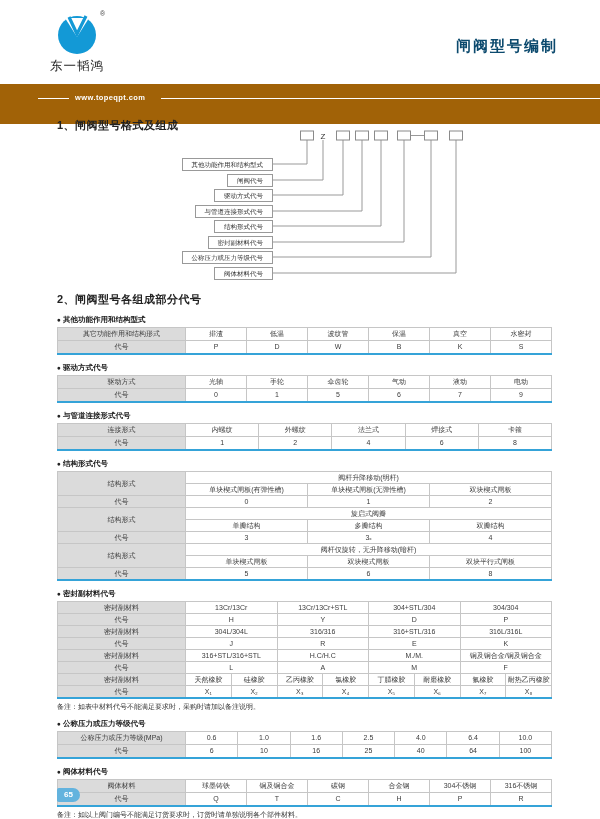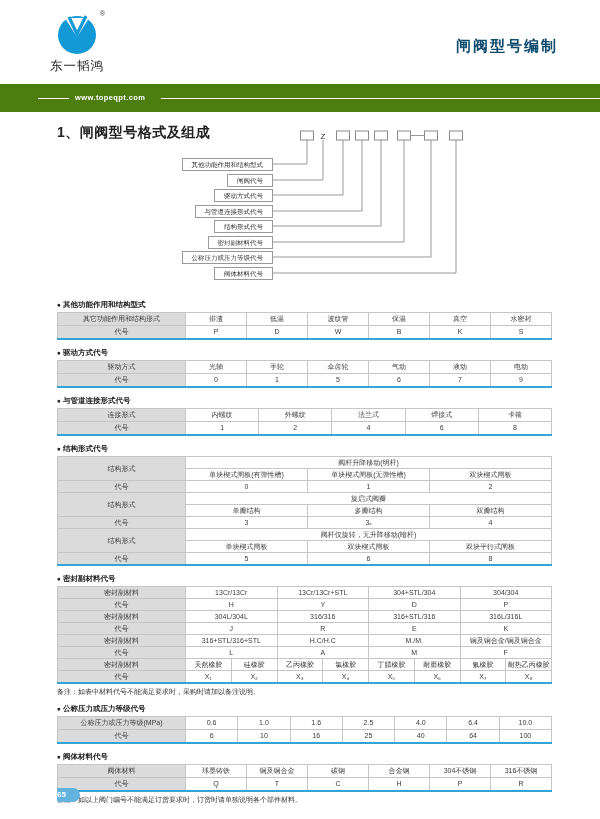--- a/index.html
+++ b/index.html
@@ -7,49 +7,49 @@
   body{width:600px;height:819px;position:relative;overflow:hidden;
        font-family:"Liberation Sans","DejaVu Sans",sans-serif;color:#3b3b3b}
 
   
   .logo-wrap{position:absolute;left:56px;top:10px;width:60px}
   .logo-reg{position:absolute;left:44px;top:0;font-size:7px;color:#444}
   .brand-name{position:absolute;left:50px;top:58px;font-size:12.5px;font-weight:normal;color:#222;letter-spacing:1px;white-space:nowrap}
   .page-title{position:absolute;right:42px;top:37px;font-size:15px;font-weight:bold;color:#0c4a6e;letter-spacing:2px}
 
   
-  .band{position:absolute;left:0;top:84px;width:600px;height:28px;background:#4d7c0f}
+  .band{position:absolute;left:0;top:84px;width:600px;height:40px;background:#a16207}
   .band .seg-l{position:absolute;left:38px;top:14px;width:31px;height:1px;background:#fff}
   .band .seg-r{position:absolute;left:161px;right:0;top:14px;height:1px;background:#fff}
   .band .site{position:absolute;left:75px;top:9px;font-size:7.5px;font-weight:bold;color:#fff;letter-spacing:.4px}
 
   
   .sec1{position:absolute;left:0;top:118px;width:600px;height:172px}
-  .h1{position:absolute;left:57px;top:6px;font-size:14px;font-weight:bold;color:#222;letter-spacing:.5px}
+  .h1{position:absolute;left:57px;top:0;font-size:11px;font-weight:bold;color:#222;letter-spacing:.5px}
   .sec1 svg{position:absolute;left:0;top:0}
   .dlabel{position:absolute;right:327px;border:1px solid #999;background:#fff;
           font-size:6.5px;line-height:9px;padding:1px 9px;color:#333;text-align:center;white-space:nowrap;min-width:40px}
 
   
   .sec2{position:absolute;left:57px;top:292px;width:495px}
   .h2{font-size:11px;font-weight:bold;color:#222;letter-spacing:.5px;margin-bottom:2px}
   .btitle{font-size:7.5px;font-weight:bold;color:#222;line-height:10px;margin:8px 0 2px}
   .btitle .bl{font-size:6.5px;margin-right:2px}
   table.t{width:100%;border-collapse:collapse;table-layout:fixed;border-bottom:2px solid #35a3d8}
   table.t td{border:1px solid #c6c6c6;font-size:7px;height:12px;line-height:12px;text-align:center;
              color:#3b3b3b;padding:0 1px;white-space:nowrap;overflow:hidden}
   table.t.dense td{height:11px;line-height:11px}
   table.t td.h{background:#dbdbdb}
   col.c0{width:128px}
   .note{font-size:7px;color:#333;line-height:9px;margin-top:3px}
 
   
   .page-badge{position:absolute;left:57px;top:788px;width:23px;height:14px;background:#63b3de;
               border-radius:2px 8px 8px 2px;color:#fff;font-size:8px;font-weight:bold;
-              text-align:left;line-height:14px}
+              text-align:center;line-height:14px}
 </style>
 </head>
 <body>
 
 <div class="logo-wrap">
   <svg width="44" height="46" viewBox="0 0 44 46">
     <circle cx="21" cy="25" r="19" fill="#1399d6"></circle>
     <polygon points="9,8 33,8 21,27" fill="#ffffff"></polygon>
     <path d="M13 7 L21 24 L30 6" stroke="#1399d6" stroke-width="3.2" fill="none"></path>
   </svg>
@@ -85,20 +85,21 @@
   <div class="dlabel" style="top:56px">闸阀代号</div>
   <div class="dlabel" style="top:71px">驱动方式代号</div>
   <div class="dlabel" style="top:87px">与管道连接形式代号</div>
   <div class="dlabel" style="top:102px">结构形式代号</div>
   <div class="dlabel" style="top:118px">密封副材料代号</div>
   <div class="dlabel" style="top:133px">公称压力或压力等级代号</div>
   <div class="dlabel" style="top:149px">阀体材料代号</div>
 </div>
 
 <div class="sec2">
+  <div class="h2">2、闸阀型号各组成部分代号</div>
 
   <div class="btitle">
     <span class="bl">●</span><span>其他功能作用和结构型式</span>
   </div>
   <table class="t">
     <colgroup>
         <col class="c0">
         <col>
         <col>
         <col>

